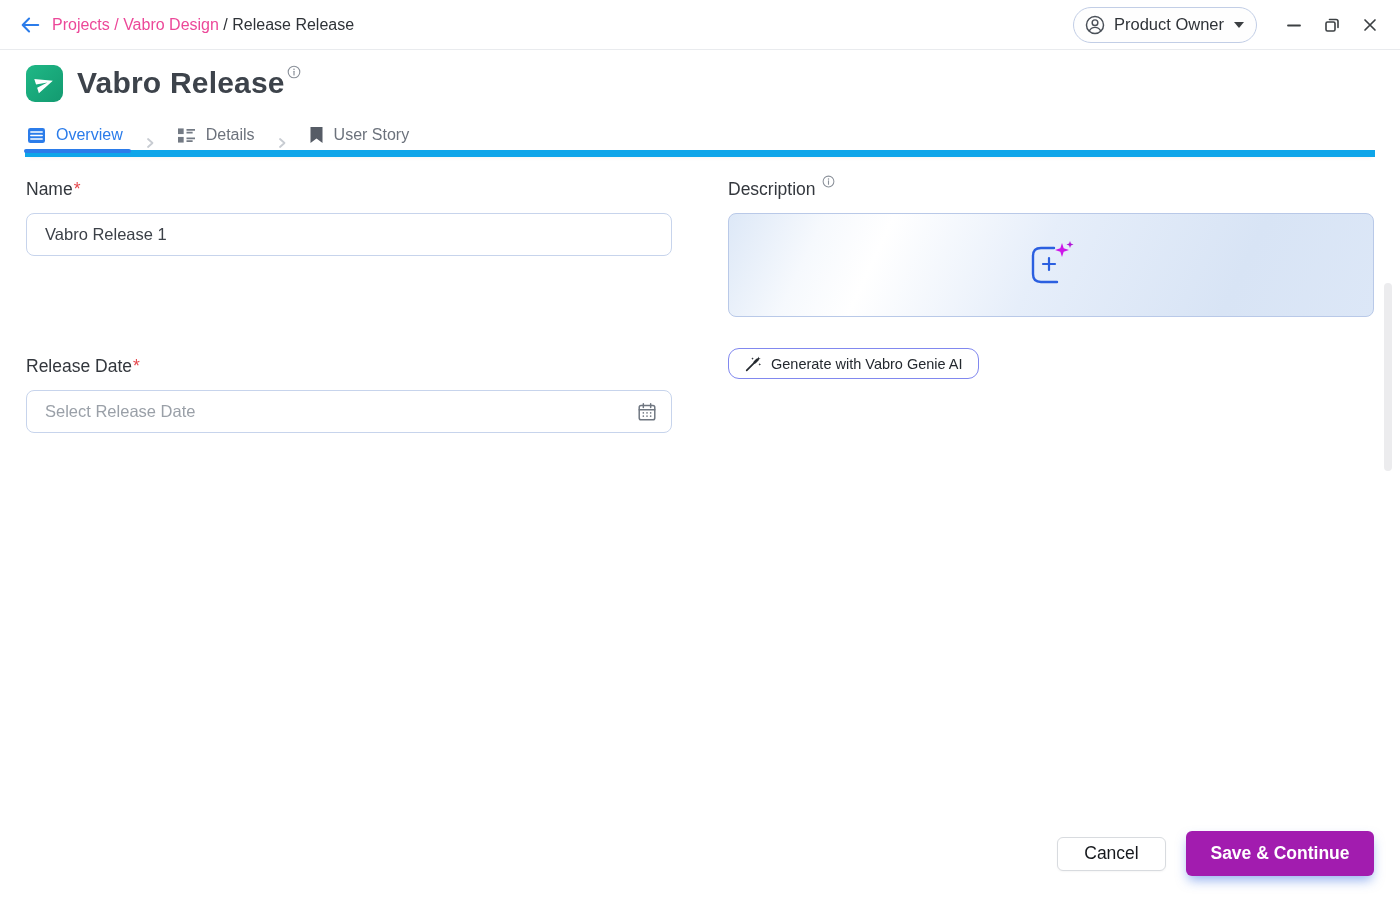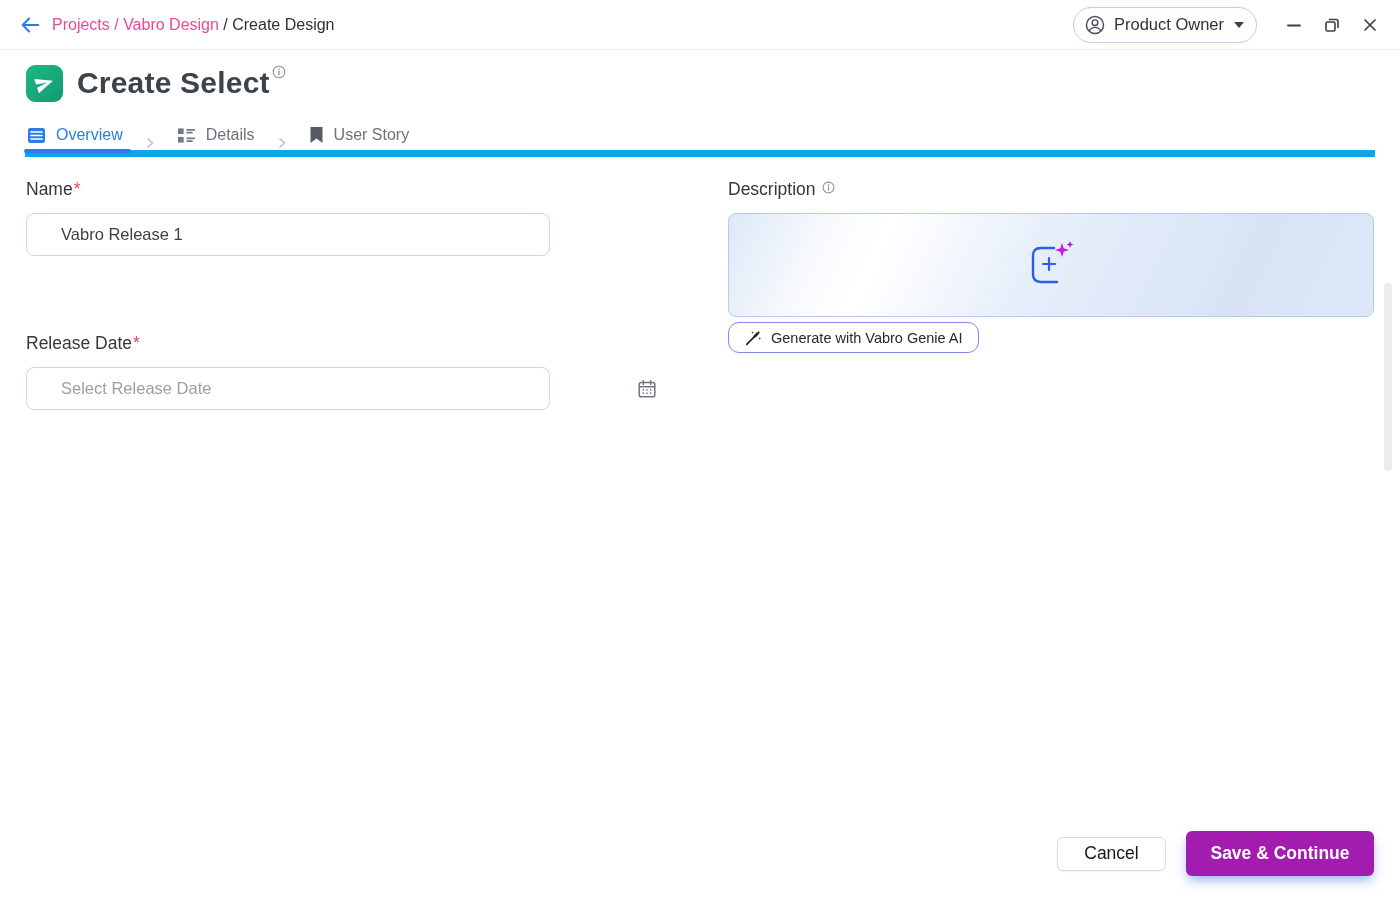--- a/index.html
+++ b/index.html
@@ -36,38 +36,38 @@
   .tab { display:flex; align-items:center; gap:10px; font-size:16px; color:#6c727c; cursor:pointer; position:relative;
          height:100%; padding:0 2px; }
   .tab.active { color:#2b7cea; font-weight:500; }
   .tab.active .tab-underline { position:absolute; left:-1px; right:-6px; bottom:-3px; height:4px; border-radius:3px; background:#2b7cea; }
   .tab-sep { margin:0 18px; display:flex; align-items:center; }
 
   
   .form-area { position:absolute; top:178px; left:26px; right:26px; }
   .col-left  { position:absolute; left:0; top:0; width:646px; }
   .col-right { position:absolute; left:702px; top:0; width:646px; }
-  .field-label { font-size:17.5px; color:#33373d; font-weight:500; display:flex; align-items:center; line-height:22px; }
+  .field-label { font-size:17.5px; color:#33373d; font-weight:500; display:flex; align-items:flex-start; line-height:22px; }
   .req { color:#e5484d; margin-left:1px; }
   .label-info { margin-left:6px; margin-top:-3px; }
 
-  .text-input { margin-top:13px; width:524px; height:43px; border:1px solid #c7d4ec; border-radius:8px;
-                padding:0 34px; font-size:16.5px; color:#3c4148; background:#fff; outline:none;
+  .text-input { margin-top:13px; width:646px; height:43px; border:1px solid #c7d4ec; border-radius:8px;
+                padding:0 18px; font-size:16.5px; color:#3c4148; background:#fff; outline:none;
                 font-family:"Liberation Sans", sans-serif; }
   .text-input::placeholder { color:#9aa0a8; }
 
   .date-wrap { position:relative; width:646px; }
   .date-wrap .cal-icon { position:absolute; right:14px; top:24px; pointer-events:none; }
   .date-input { padding-right:46px; }
 
   .desc-box { margin-top:13px; width:646px; height:104px; border:1px solid #b9c9e8; border-radius:8px;
               background:linear-gradient(115deg,#dde8f7 0%, #f6f9fd 14%, #ffffff 24%, #e6eefa 48%, #d8e4f5 78%, #dce7f7 100%);
               display:flex; align-items:center; justify-content:center; cursor:text; }
 
-  .genie-btn { margin-top:5px; display:inline-flex; align-items:center; gap:9px; height:31px; padding:0 15px;
+  .genie-btn { margin-top:31px; display:inline-flex; align-items:center; gap:9px; height:31px; padding:0 15px;
                background:#fff; border:1.5px solid #8188ef; border-radius:11px; cursor:pointer; }
   .genie-btn .genie-label { font-size:14.5px; color:#24292f; font-family:"Liberation Sans", sans-serif; }
 
   
   .footer { position:absolute; right:26px; top:831px; display:flex; align-items:center; gap:20px; }
   .btn { font-family:"Liberation Sans", sans-serif; font-size:17.5px; border-radius:6px; cursor:pointer; }
   .btn-cancel { width:109px; height:34px; background:#fff; border:1px solid #d8dbdf; color:#16191d;
                 box-shadow:0 1px 2px rgba(0,0,0,.04); }
   .btn-save { width:188px; height:45px; background:#a21caf; border:none; color:#fff; font-weight:600;
               box-shadow:0 6px 12px -2px rgba(59,112,226,.55); }
@@ -79,21 +79,21 @@
 <body>
 
 <div class="page">
 
   <div class="topbar">
     <div class="back-btn">
       <svg width="22" height="22" viewBox="0 0 24 24">
         <path d="M11 5 L4 12 L11 19 M4.5 12 H21" stroke="#2b7cea" stroke-width="2.2" fill="none" stroke-linecap="round" stroke-linejoin="round"></path>
       </svg>
     </div>
-    <div class="breadcrumb"><a class="bc-link">Projects / Vabro Design</a><span class="bc-current"> / Create Design</span></div>
+    <div class="breadcrumb"><a class="bc-link">Projects / Vabro Design</a><span class="bc-current"> / Release Release</span></div>
 
     <div class="topbar-right">
       <div class="role-pill">
         <svg width="22" height="22" viewBox="0 0 24 24">
           <circle cx="12" cy="12" r="9.3" stroke="#4a5058" stroke-width="1.6" fill="none"></circle>
           <circle cx="12" cy="9.5" r="3.1" stroke="#4a5058" stroke-width="1.6" fill="none"></circle>
           <path d="M5.8 18.4 C7.2 15.7 9.4 14.6 12 14.6 C14.6 14.6 16.8 15.7 18.2 18.4" stroke="#4a5058" stroke-width="1.6" fill="none" stroke-linecap="round"></path>
         </svg>
         <span class="role-label">Product Owner</span>
         <span class="caret-down"></span>
@@ -118,21 +118,21 @@
       </div>
     </div>
   </div>
 
   <div class="title-row">
     <div class="title-icon">
       <svg width="21" height="21" viewBox="0 0 24 24" style="transform:rotate(-18deg)">
         <path d="M2.5 20.5 L22 12 L2.5 3.5 L2.5 10 L15.5 12 L2.5 14 Z" fill="#ffffff"></path>
       </svg>
     </div>
-    <div class="title-text">Create Select</div>
+    <div class="title-text">Vabro Release</div>
     <svg class="title-info" width="14" height="14" viewBox="0 0 14 14">
       <circle cx="7" cy="7" r="5.8" stroke="#8a9099" stroke-width="1.1" fill="none"></circle>
       <circle cx="7" cy="4.3" r="0.8" fill="#8a9099"></circle>
       <path d="M7 6.3 V10" stroke="#8a9099" stroke-width="1.2" stroke-linecap="round"></path>
     </svg>
   </div>
 
   <div class="tabbar">
     <div class="tab active">
       <svg width="19" height="17" viewBox="0 0 20 18">
@@ -171,21 +171,21 @@
 
   <div class="form-area">
 
     <div class="col-left">
       <div class="field-label">
         <span>Name</span>
           <span class="req">*</span>
       </div>
       <input class="text-input" type="text" value="Vabro Release 1" style="">
 
-      <div class="field-label" style="margin-top:76px;">
+      <div class="field-label" style="margin-top:99px;">
         <span>Release Date</span>
           <span class="req">*</span>
       </div>
       <div class="date-wrap">
         <input class="text-input date-input" type="text" placeholder="Select Release Date" style="">
         <svg class="cal-icon" width="22" height="22" viewBox="0 0 24 24">
           <rect x="3.5" y="5" width="17" height="15.5" rx="2" stroke="#6f7680" stroke-width="1.6" fill="none"></rect>
           <path d="M8 3 V7 M16 3 V7 M3.5 9.5 H20.5" stroke="#6f7680" stroke-width="1.6" stroke-linecap="round"></path>
           <circle cx="8" cy="13" r="0.9" fill="#6f7680"></circle>
             <circle cx="12" cy="13" r="0.9" fill="#6f7680"></circle>

